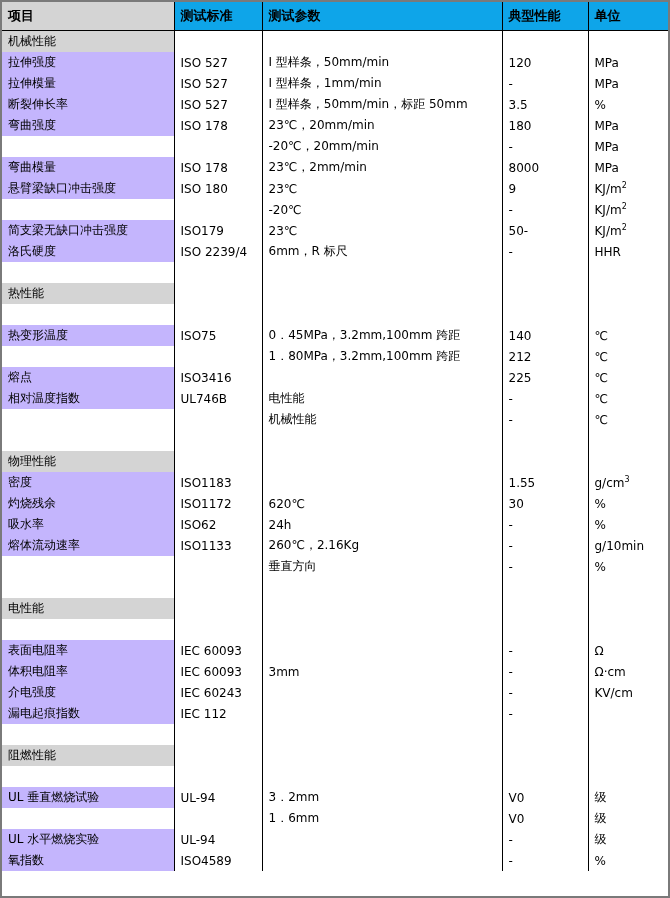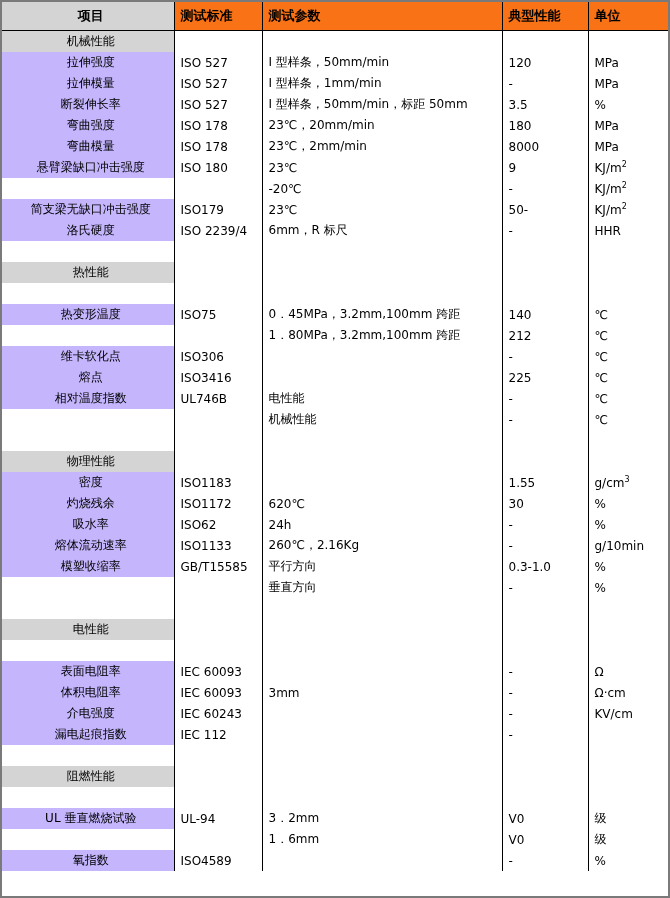--- a/index.html
+++ b/index.html
@@ -39,25 +39,25 @@
     border-right: 1px solid #000000;
     padding: 0 0 0 6px;
     height: 21px;
     vertical-align: middle;
     text-align: left;
     font-weight: normal;
     font-size: 12px;
     white-space: nowrap;
     overflow: hidden;
   }
-  table.spec td.c0, table.spec th.c0 { border-left: none; text-align: center; }
+  table.spec td.c0, table.spec th.c0 { border-left: none; }
   table.spec td.c4, table.spec th.c4 { border-right: none; margin-left: 36px; }
 
   tr.headrow th {
-    background: #f97316;
+    background: #0ea5e9;
     font-weight: bold;
     font-size: 13px;
     height: 28px;
     border-bottom: 1px solid #000000;
   }
   tr.headrow th.c0 { background: #d4d4d4; }
 
   
   td.c0.shade { background: #c4b5fd; }
   td.c0.plain { background: #ffffff; }
@@ -127,20 +127,27 @@
           <td class="c4 unit">%</td>
         </tr>
         <tr>
           <td class="c0 shade">弯曲强度</td>
           <td class="c1">ISO 178</td>
           <td class="c2">23℃，20mm/min</td>
           <td class="c3 val">180</td>
           <td class="c4 unit">MPa</td>
         </tr>
         <tr>
+          <td class="c0 plain">&nbsp;</td>
+          <td class="c1">&nbsp;</td>
+          <td class="c2">-20℃，20mm/min</td>
+          <td class="c3 val">-</td>
+          <td class="c4 unit">MPa</td>
+        </tr>
+        <tr>
           <td class="c0 shade">弯曲模量</td>
           <td class="c1">ISO 178</td>
           <td class="c2">23℃，2mm/min</td>
           <td class="c3 val">8000</td>
           <td class="c4 unit">MPa</td>
         </tr>
         <tr>
           <td class="c0 shade">悬臂梁缺口冲击强度</td>
           <td class="c1">ISO 180</td>
           <td class="c2">23℃</td>
@@ -197,27 +204,20 @@
           <td class="c4 unit">℃</td>
         </tr>
         <tr>
           <td class="c0 plain">&nbsp;</td>
           <td class="c1">&nbsp;</td>
           <td class="c2">1．80MPa，3.2mm,100mm 跨距</td>
           <td class="c3 val">212</td>
           <td class="c4 unit">℃</td>
         </tr>
         <tr>
-          <td class="c0 shade">维卡软化点</td>
-          <td class="c1">ISO306</td>
-          <td class="c2">&nbsp;</td>
-          <td class="c3 val">-</td>
-          <td class="c4 unit">℃</td>
-        </tr>
-        <tr>
           <td class="c0 shade">熔点</td>
           <td class="c1">ISO3416</td>
           <td class="c2">&nbsp;</td>
           <td class="c3 val">225</td>
           <td class="c4 unit">℃</td>
         </tr>
         <tr>
           <td class="c0 shade">相对温度指数</td>
           <td class="c1">UL746B</td>
           <td class="c2">电性能</td>
@@ -265,27 +265,20 @@
           <td class="c2">24h</td>
           <td class="c3 val">-</td>
           <td class="c4 unit">%</td>
         </tr>
         <tr>
           <td class="c0 shade">熔体流动速率</td>
           <td class="c1">ISO1133</td>
           <td class="c2">260℃，2.16Kg</td>
           <td class="c3 val">-</td>
           <td class="c4 unit">g/10min</td>
-        </tr>
-        <tr>
-          <td class="c0 shade">模塑收缩率</td>
-          <td class="c1">GB/T15585</td>
-          <td class="c2">平行方向</td>
-          <td class="c3 val">0.3-1.0</td>
-          <td class="c4 unit">%</td>
         </tr>
         <tr>
           <td class="c0 plain">&nbsp;</td>
           <td class="c1">&nbsp;</td>
           <td class="c2">垂直方向</td>
           <td class="c3 val">-</td>
           <td class="c4 unit">%</td>
         </tr>
         <tr class="spacer">
           <td class="c0 plain">&nbsp;</td>
@@ -365,20 +358,27 @@
           <td class="c4 unit">级</td>
         </tr>
         <tr>
           <td class="c0 plain">&nbsp;</td>
           <td class="c1">&nbsp;</td>
           <td class="c2">1．6mm</td>
           <td class="c3 val">V0</td>
           <td class="c4 unit">级</td>
         </tr>
         <tr>
+          <td class="c0 shade">UL 水平燃烧实验</td>
+          <td class="c1">UL-94</td>
+          <td class="c2">&nbsp;</td>
+          <td class="c3 val">-</td>
+          <td class="c4 unit">级</td>
+        </tr>
+        <tr>
           <td class="c0 shade">氧指数</td>
           <td class="c1">ISO4589</td>
           <td class="c2">&nbsp;</td>
           <td class="c3 val">-</td>
           <td class="c4 unit">%</td>
         </tr>
       </tbody>
   </table>
 </div>
 

